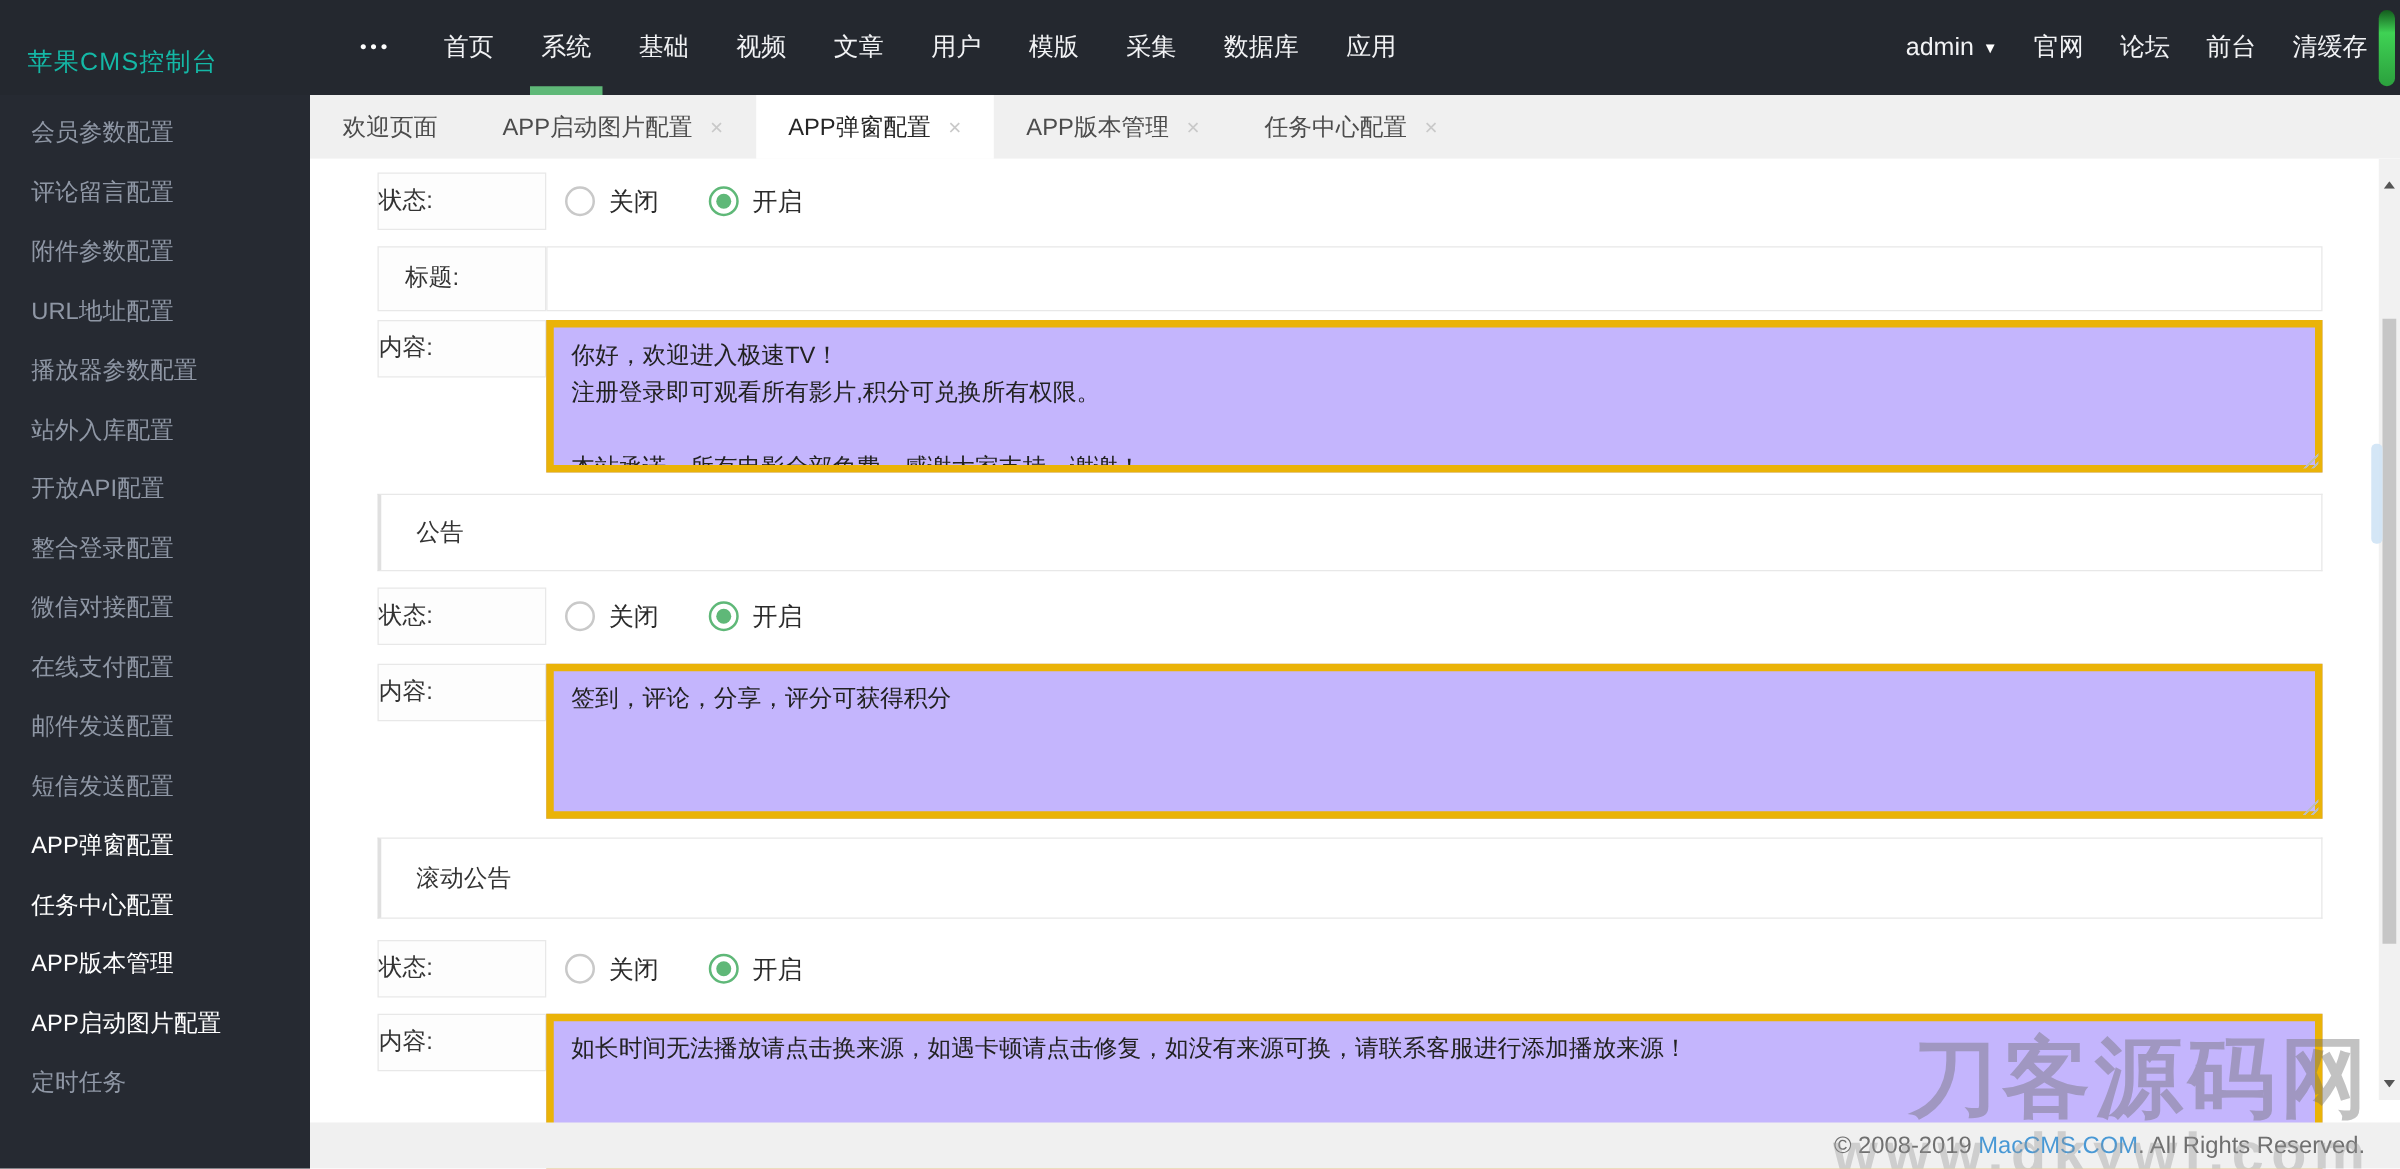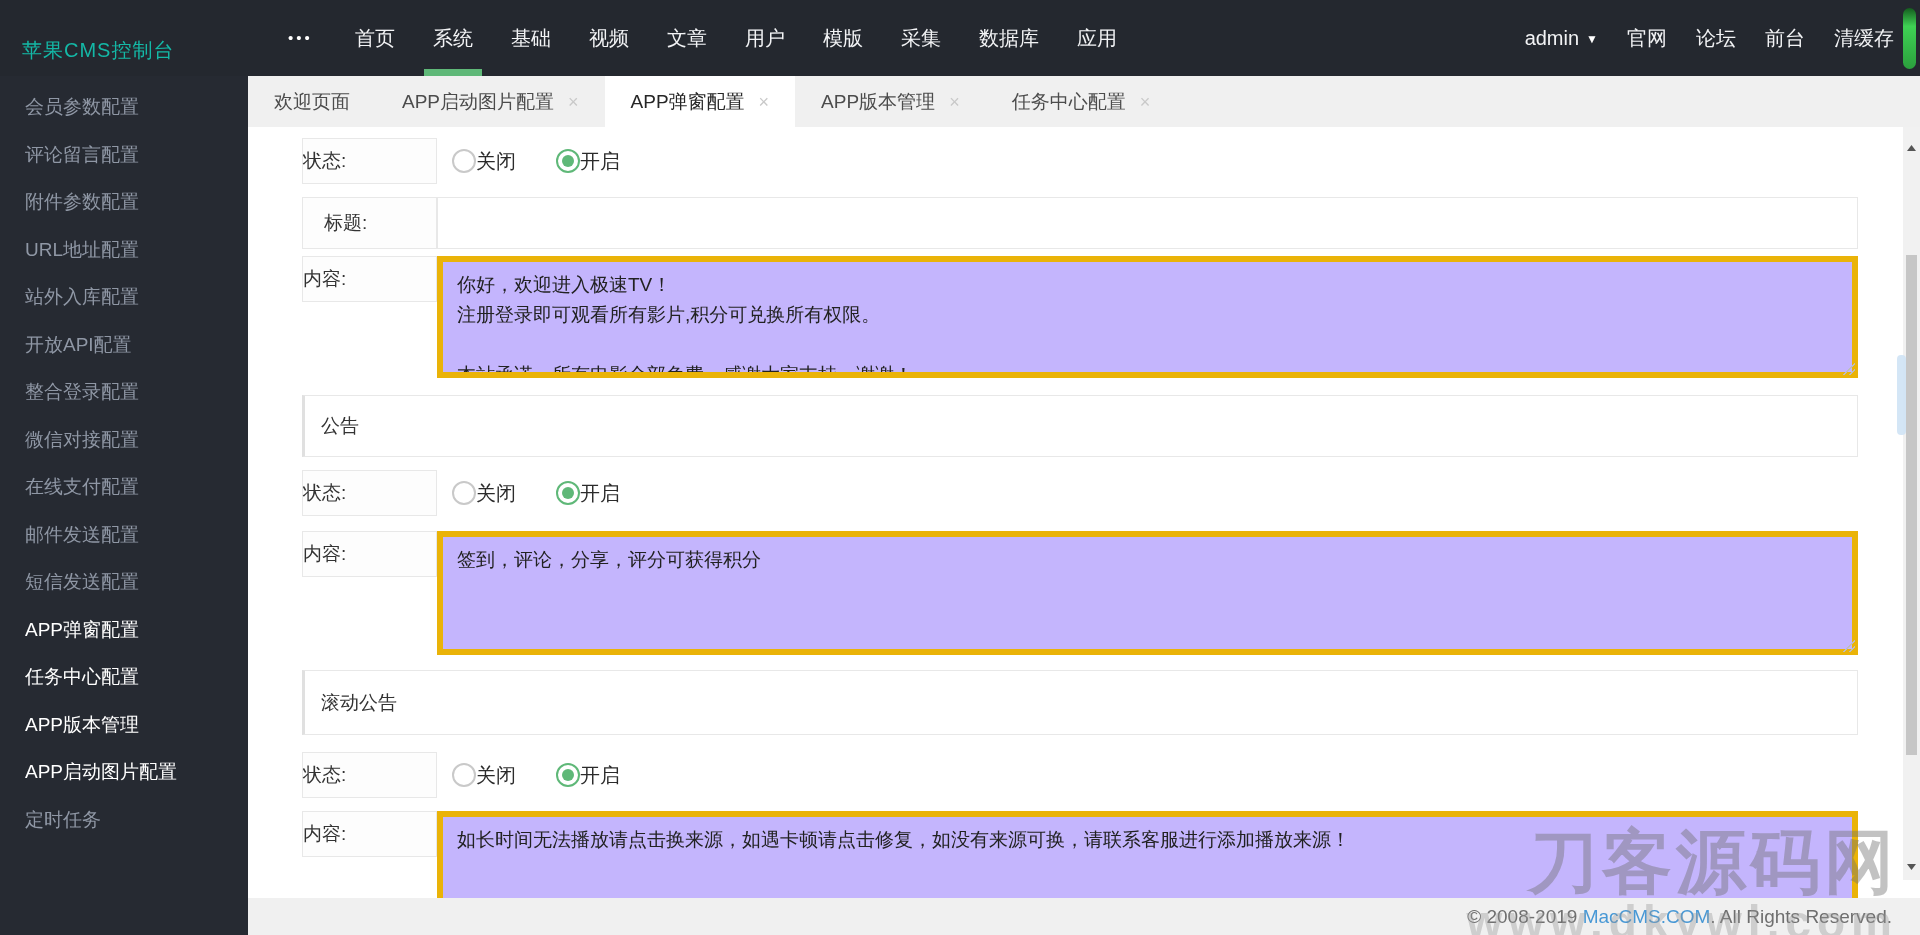--- a/index.html
+++ b/index.html
@@ -29,23 +29,23 @@
   .tabbar{position:absolute;left:0;top:0;width:1672px;height:51px;background:#f0f0f0;display:flex;}
   .tab{display:flex;align-items:center;height:51px;padding:0 26px;font-size:19px;color:#4c4c4c;cursor:pointer;white-space:nowrap;}
   .tab.active{background:#ffffff;color:#262626;}
   .tab .close{margin-left:14px;color:#c9c9c9;font-size:18px;line-height:1;cursor:pointer;}
   .content{position:absolute;left:0;top:51px;width:1672px;height:808px;background:#fff;overflow:hidden;}
   
   .lbl{position:absolute;width:135px;height:46px;box-sizing:border-box;border:1px solid #e8e8e8;background:#fdfdfd;
        line-height:44px;font-size:19px;color:#333;}
   .lbl.tall{height:52px;line-height:50px;}
   .sec-header{position:absolute;left:54px;width:1556px;box-sizing:border-box;border:1px solid #e8e8e8;border-left:3px solid #e0e0e0;
-       background:#fff;font-size:19px;color:#333;display:flex;align-items:center;padding-left:16px;}
+       background:#fff;font-size:19px;color:#333;display:flex;align-items:center;padding-left:28px;}
   .radios{position:absolute;display:flex;align-items:center;height:46px;padding-left:15px;gap:40px;}
-  .radio-opt{display:flex;align-items:center;cursor:pointer;}
+  .radio-opt{display:flex;align-items:center;gap:11px;cursor:pointer;}
   .radio-circle{width:24px;height:24px;border-radius:50%;box-sizing:border-box;border:2px solid #c9c9c9;background:#fff;position:relative;}
   .radio-circle.checked{border-color:#5FB878;}
   .radio-circle.checked::after{content:"";position:absolute;left:50%;top:50%;width:12px;height:12px;margin:-6px 0 0 -6px;border-radius:50%;background:#5FB878;}
   .radio-text{font-size:20px;color:#2b2b2b;}
   .txt-input{position:absolute;left:189px;width:1421px;height:52px;box-sizing:border-box;border:1px solid #e8e8e8;background:#fff;
        font-size:19px;padding:0 14px;color:#222;outline:none;font-family:inherit;}
   .ta-wrap{position:absolute;left:189px;width:1421px;}
   .ta{width:100%;height:100%;box-sizing:border-box;border:6px solid #eab308;background:#c4b5fd;resize:none;outline:none;overflow:hidden;
        font-family:inherit;font-size:19px;line-height:30px;color:#222;padding:8px 14px;}
   .grip{position:absolute;right:3px;bottom:3px;width:13px;height:13px;
@@ -92,20 +92,21 @@
     <div class="tr-item">清缓存</div>
   </div>
   <div class="top-scroll-pill"></div>
 </div>
 
 <div class="sidebar">
   <div class="side-item">会员参数配置</div>
   <div class="side-item">评论留言配置</div>
   <div class="side-item">附件参数配置</div>
   <div class="side-item">URL地址配置</div>
+  <div class="side-item">播放器参数配置</div>
   <div class="side-item">站外入库配置</div>
   <div class="side-item">开放API配置</div>
   <div class="side-item">整合登录配置</div>
   <div class="side-item">微信对接配置</div>
   <div class="side-item">在线支付配置</div>
   <div class="side-item">邮件发送配置</div>
   <div class="side-item">短信发送配置</div>
   <div class="side-item on">APP弹窗配置</div>
   <div class="side-item on">任务中心配置</div>
   <div class="side-item on">APP版本管理</div>

